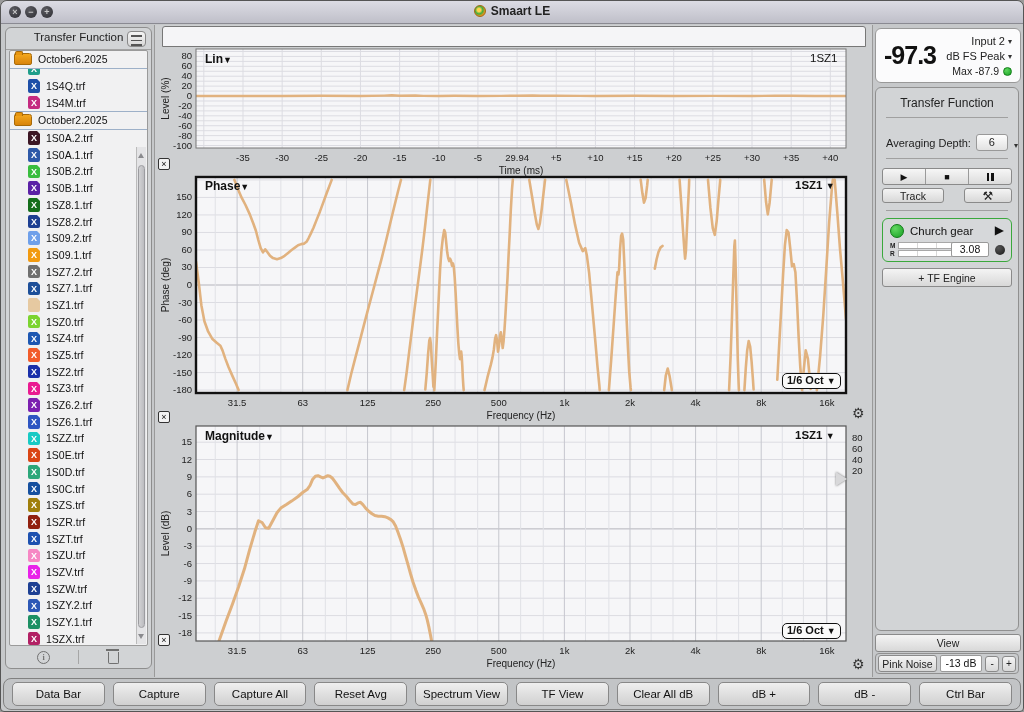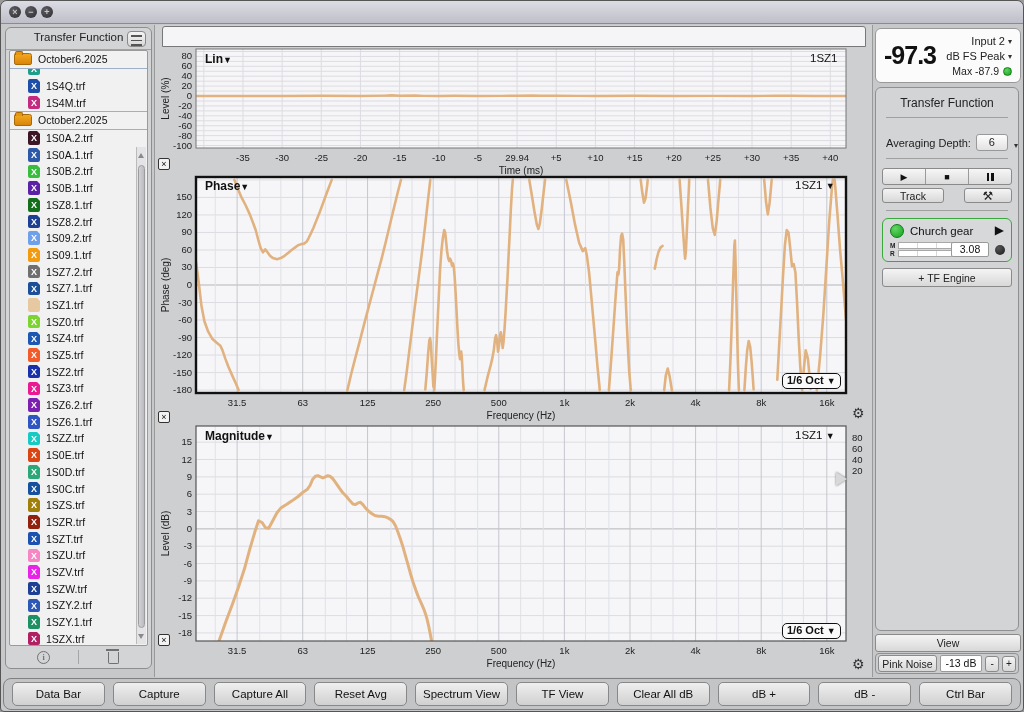--- a/index.html
+++ b/index.html
@@ -36,21 +36,21 @@
   .sbf-btn{flex:1;display:flex;align-items:center;justify-content:center;}
   .sbf-div{width:1px;background:#a6a6a6;margin:2px 0;}
   #info-glyph{width:11px;height:11px;border:1.2px solid #707070;border-radius:50%;color:#707070;font-size:8px;font-weight:bold;text-align:center;line-height:11px;font-family:"Liberation Serif",serif;}
   #trash-glyph{width:9px;height:11px;border:1.2px solid #707070;border-top:none;border-radius:0 0 2px 2px;position:relative;margin-top:2px;}
   #trash-glyph::before{content:"";position:absolute;left:-3px;top:-3px;width:13px;height:1.5px;background:#707070;}
   
   #charts{position:absolute;left:153px;top:24px;width:717px;height:652px;background:#cdcfd1;border-left:1px solid #9a9a9a;border-right:1px solid #9a9a9a;}
   #top-strip{position:absolute;left:7px;top:1px;width:702px;height:19px;background:#f5f5f7;border:1px solid #777;border-radius:3px 3px 0 0;}
   .chart-svg{position:absolute;left:0;}
   .chart-title{position:absolute;font-size:12px;font-weight:bold;color:#111;}
-  .trace-label{position:absolute;font-size:11.5px;font-weight:normal;color:#111;}
+  .trace-label{position:absolute;font-size:11.5px;font-weight:bold;color:#111;}
   .dd-arrow{font-size:9px;}
   .band-btn{position:absolute;font-size:11px;font-weight:bold;color:#111;background:#fafafa;border:1.8px solid #111;border-radius:5px;padding:0 4px;line-height:13px;}
   .close-box{position:absolute;width:12px;height:12px;background:#f2f2f2;border:1.2px solid #333;border-radius:2px;font-size:9px;line-height:11px;text-align:center;color:#111;box-sizing:border-box;}
   .gear{position:absolute;font-size:14px;color:#333;line-height:14px;}
   #coh-scale{position:absolute;font-size:9.5px;color:#222;text-align:left;line-height:11px;}
   #coh-marker{position:absolute;width:0;height:0;border-top:7px solid transparent;border-bottom:7px solid transparent;border-left:11px solid #d8d8da;filter:drop-shadow(0 0 1px #777);}
   
   #rpanel{position:absolute;left:872px;top:24px;width:150px;height:652px;background:#c6c8ca;}
   #meterbox{position:absolute;left:2px;top:3px;width:144px;height:53px;background:#fbfbfc;border:1px solid #999;border-radius:6px;}
   #meter-val{position:absolute;left:8px;top:12px;font-size:25px;font-weight:bold;color:#111;letter-spacing:-1px;}
@@ -93,20 +93,23 @@
 </style>
 </head>
 <body>
 
 <div id="app">
 
   <div id="titlebar">
     <span class="tlight" style="left:8px">×</span>
     <span class="tlight" style="left:24px">−</span>
     <span class="tlight" style="left:40px">+</span>
+    <div id="title-center">
+      <span id="app-icon"></span><span>Smaart LE</span>
+    </div>
   </div>
 
   <div id="sidebar">
     <div id="sb-header">
       <div id="sb-title">Transfer Function</div>
       <div id="sb-menu">
           <i></i>
           <i></i>
           <i></i>
         </div>

